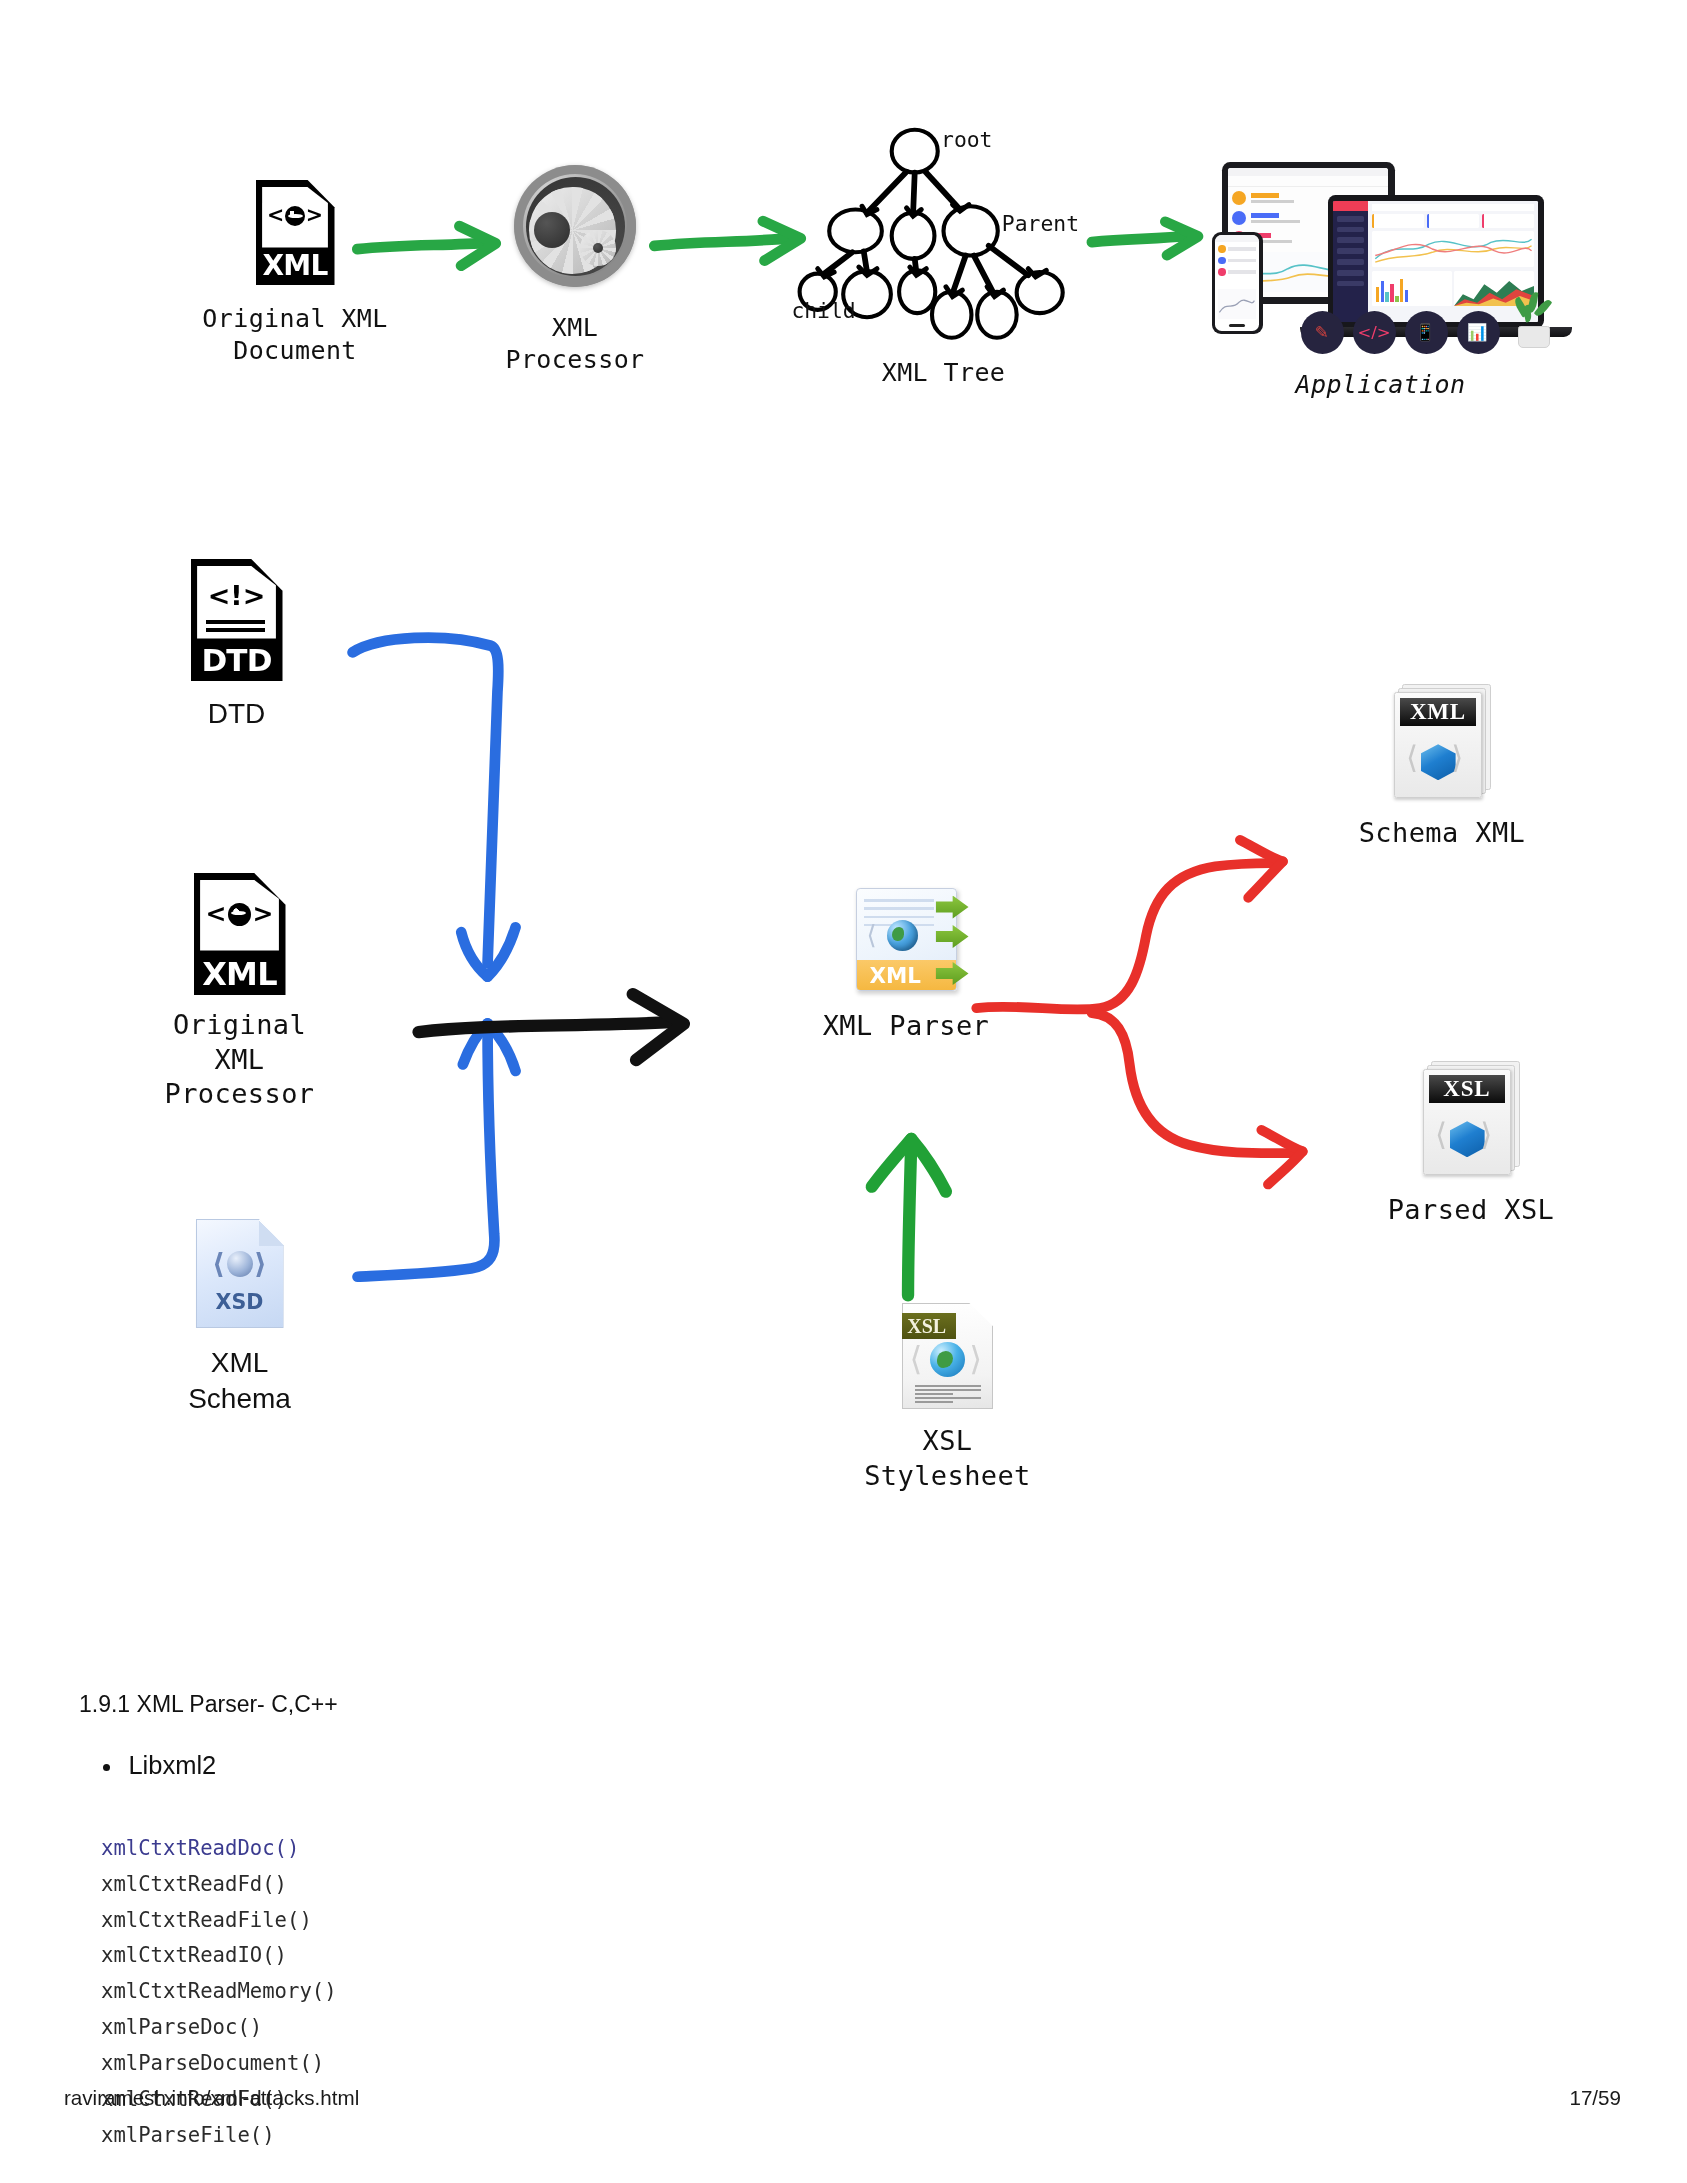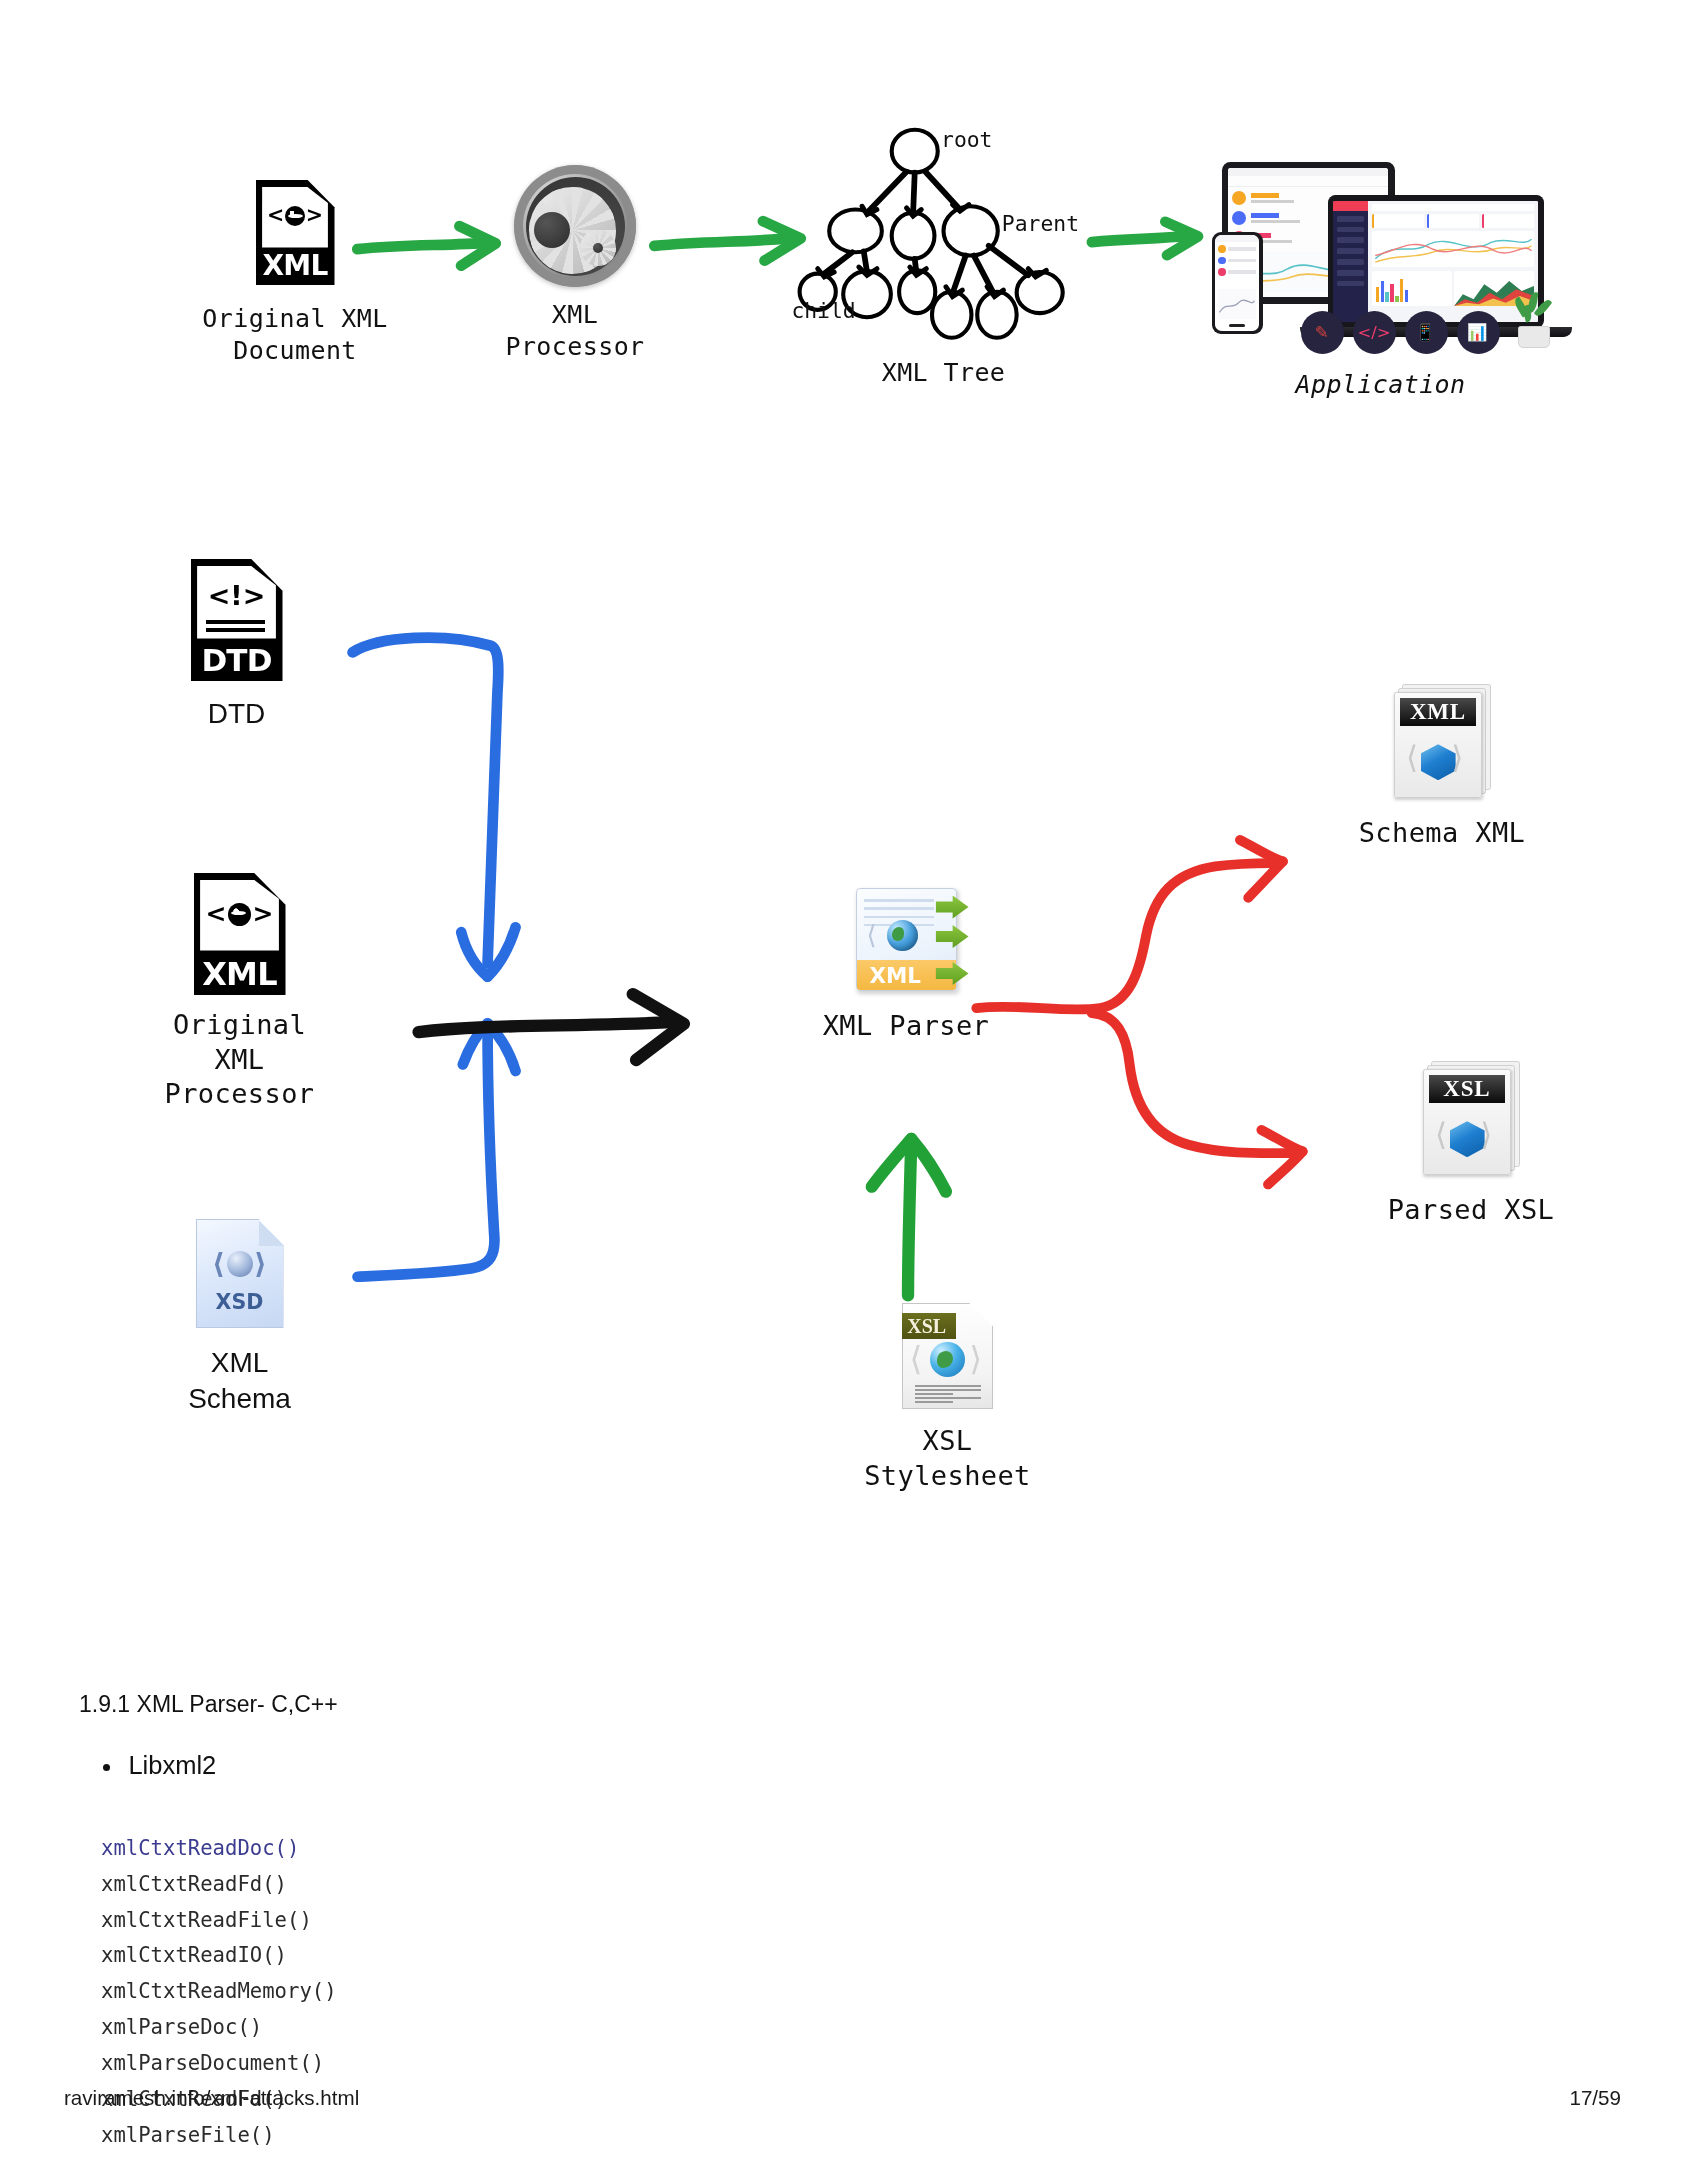--- a/index.html
+++ b/index.html
@@ -347,21 +347,21 @@
       <div class="art sphere">
         <div class="inner">
           <div class="gear gear-big">
               <span class="hole"></span>
             </div>
           <div class="gear gear-small">
               <span class="hole"></span>
             </div>
         </div>
       </div>
-      <div class="mono-label" style="margin-top:12px;">XML Processor</div>
+      <div class="mono-label" style="margin-top:25px;">XML Processor</div>
     </div>
 
     <svg class="draw" style="left:651px; top:216px;" width="181" height="58" viewBox="0 0 220 70">
       <path d="M4 36 C70 30, 120 32, 176 26" stroke="#28a745" stroke-width="13" fill="none" stroke-linecap="round"></path>
       <path d="M136 6 L182 27 L138 54" stroke="#28a745" stroke-width="13" fill="none" stroke-linecap="round" stroke-linejoin="round"></path>
     </svg>
 
     <div class="node" style="left:791px; top:124px; width:305px;">
       <svg class="draw" style="position:relative; left:0; top:0;" width="305" height="222" viewBox="0 0 370 270">
         <g stroke="#000" fill="#fff" stroke-width="5">

